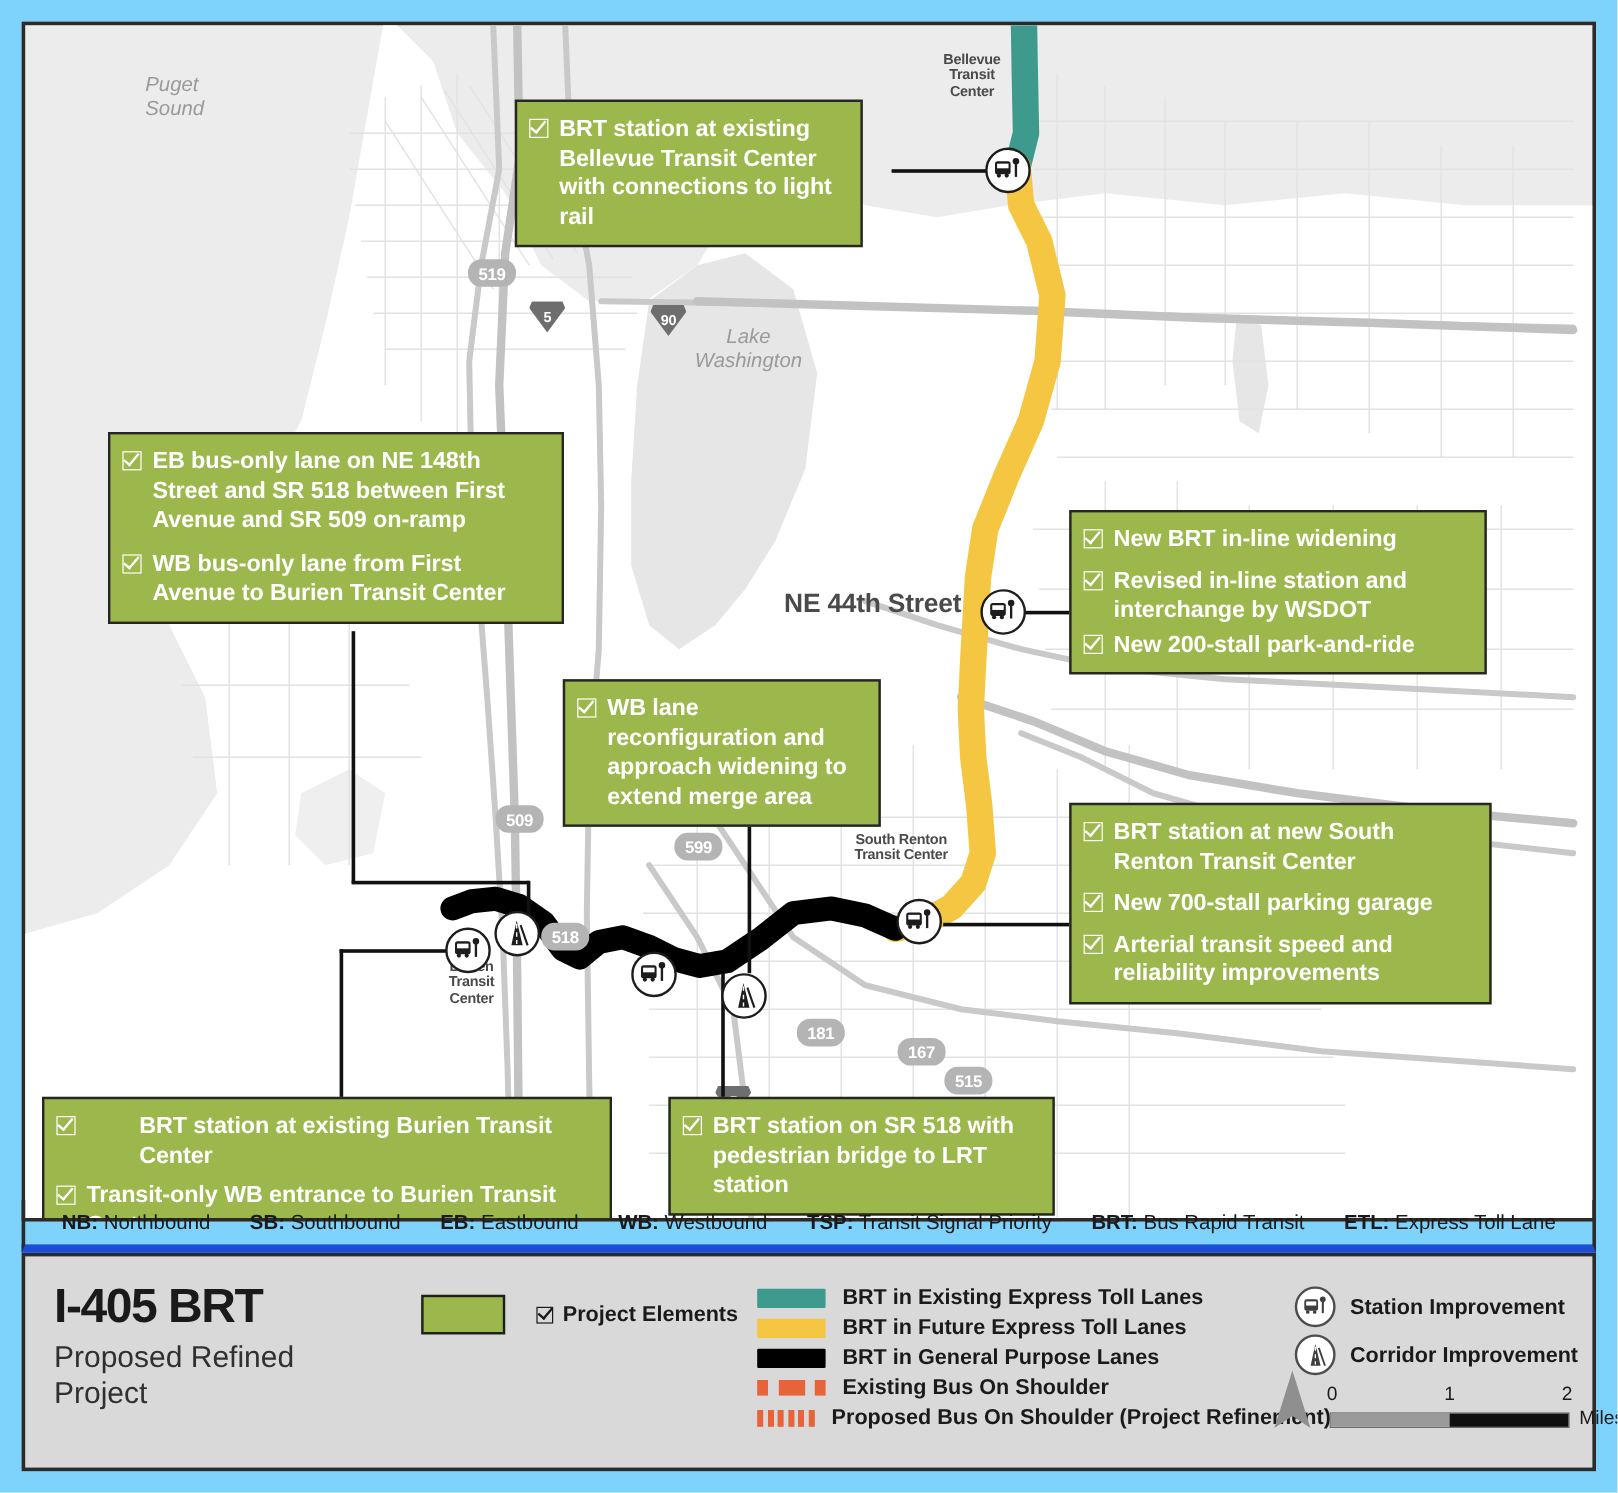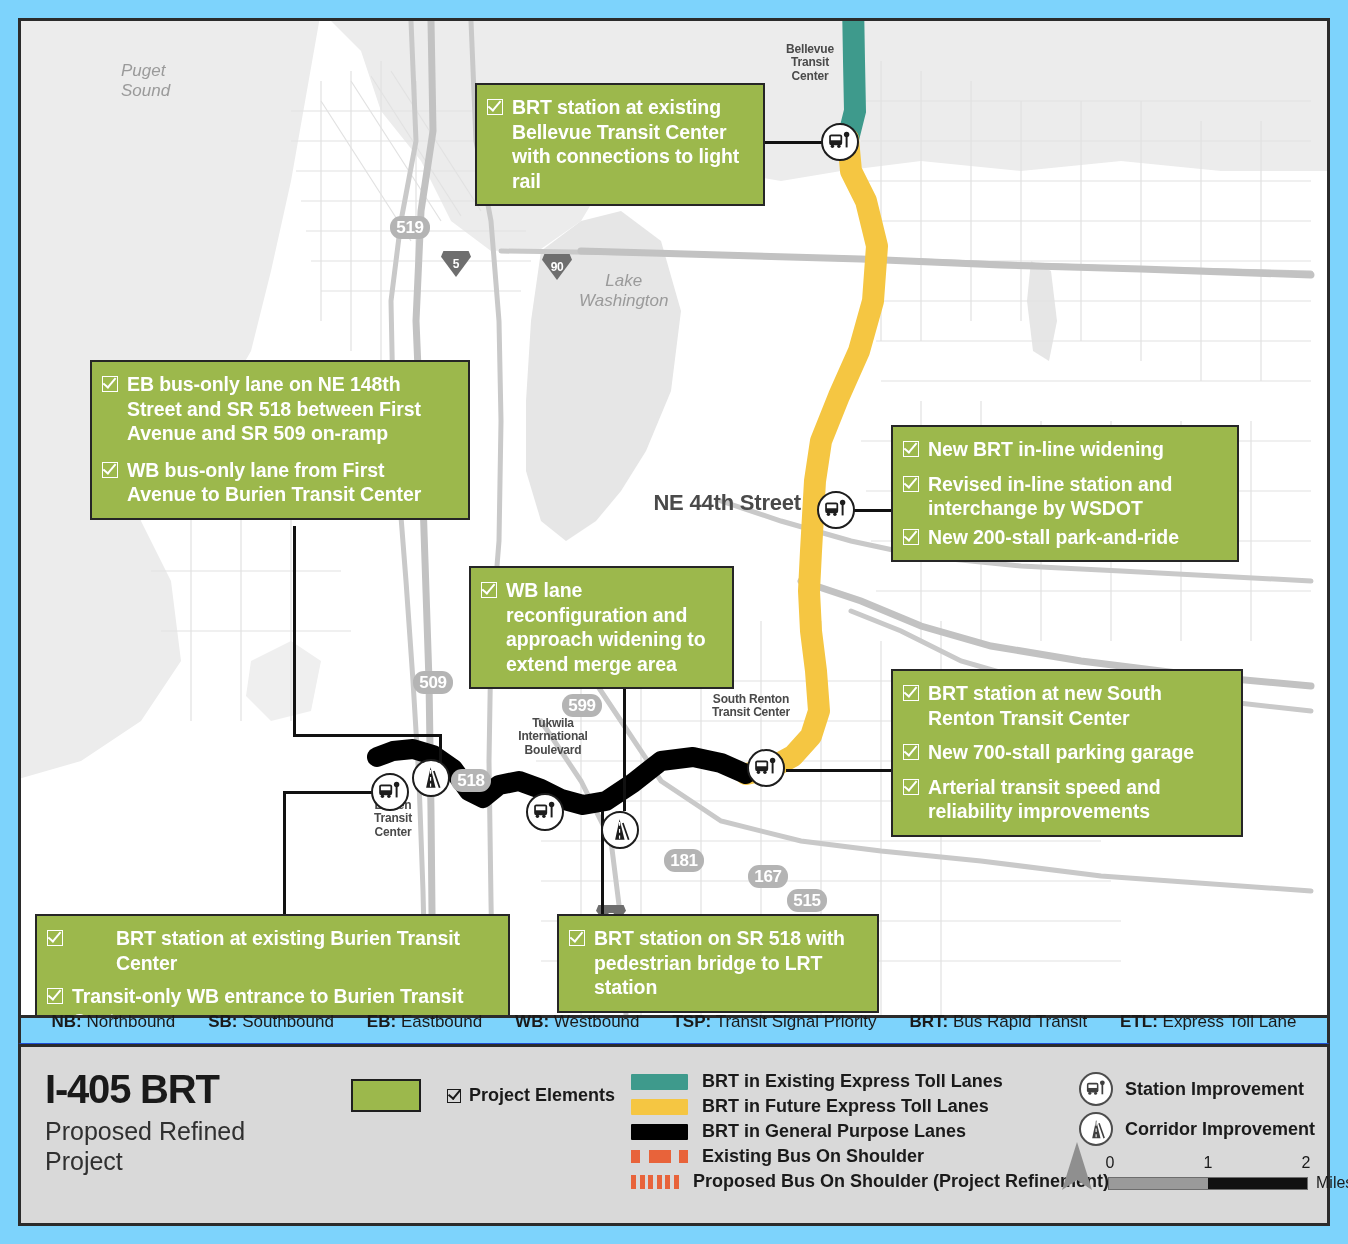--- a/index.html
+++ b/index.html
@@ -37,29 +37,29 @@
   .lv{width:2.5px;}
 
   
   .marker{position:absolute;width:38px;height:38px;border-radius:50%;
     background:#ffffff;border:2.6px solid #1d1d1d;z-index:40;box-sizing:border-box;
     display:flex;align-items:center;justify-content:center;}
   .marker svg{width:26px;height:26px;}
 
   
   .shield{position:absolute;z-index:20;display:flex;align-items:center;justify-content:center;
-    color:#ffffff;font-weight:bold;font-size:17px;letter-spacing:-0.3px;}
+    color:#ffffff;font-weight:bold;font-size:14px;letter-spacing:-0.3px;}
   .sh-state{background:#b4b4b4;border-radius:11px;width:40px;height:23px;}
   .sh-i{width:30px;height:26px;background:#6e6e6e;position:relative;
     clip-path:polygon(8% 0,92% 0,100% 22%,50% 100%,0 22%);
     font-size:12px;padding-top:6px;box-sizing:border-box;align-items:flex-start;}
 
   
   #abbrev{position:absolute;left:18px;top:1000px;width:1312px;height:44px;
-    border-left:3px solid #2b2b2b;border-right:3px solid #2b2b2b;border-bottom:1px solid #1d4ed8;
+    border-left:3px solid #2b2b2b;border-right:3px solid #2b2b2b;border-bottom:7px solid #1d4ed8;
     box-sizing:border-box;display:flex;align-items:center;justify-content:space-around;
     background:transparent;z-index:60;padding:0 14px;}
   .ab{font-size:17px;color:#1a1a1a;white-space:nowrap;}
   .ab b{font-weight:bold;}
 
   
   #legend{position:absolute;left:18px;top:1044px;width:1312px;height:182px;
     background:#d9d9d9;border:3px solid #2b2b2b;box-sizing:border-box;}
   #legend-inner{position:relative;width:100%;height:100%;}
 
@@ -179,23 +179,20 @@
 Sound</div>
     <div class="water-label" style="left:558px;top:250px;text-align:center;">Lake
 Washington</div>
 
     <div class="map-label place-label" style="left:726px;top:22px;width:126px;">Bellevue
 Transit
 Center</div>
     <div class="map-label street-label" style="left:610px;top:470px;width:170px;">NE 44th Street</div>
     <div class="map-label place-label" style="left:640px;top:672px;width:180px;">South Renton
 Transit Center</div>
-    <div class="map-label place-label" style="left:452px;top:696px;width:160px;">Tukwila
-International
-Boulevard</div>
     <div class="map-label place-label" style="left:322px;top:778px;width:100px;">Burien
 Transit
 Center</div>
 
     <div class="shield sh-state" style="left:369px;top:195px;">519</div>
     <div class="shield sh-i" style="left:420px;top:230px;">5</div>
     <div class="shield sh-i" style="left:521px;top:207px;">90</div>
     <div class="shield sh-state" style="left:392px;top:650px;">509</div>
     <div class="shield sh-state" style="left:430px;top:748px;">518</div>
     <div class="shield sh-state" style="left:541px;top:673px;">599</div>
@@ -279,21 +276,21 @@
       </svg>
     </div>
     <div class="marker" style="left:580px;top:790px;">
       <svg viewBox="0 0 24 24">
         <path d="M11.6 2 L7.5 21 L16.2 21 Z" fill="#1d1d1d"></path>
         <path d="M11.6 4.5 L11.6 8 M11.6 11 L11.6 14.5 M11.6 17 L11.6 20" stroke="#ffffff" stroke-width="1.1"></path>
         <path d="M14.6 5.5 L20 21" stroke="#1d1d1d" stroke-width="1.6" fill="none"></path>
       </svg>
     </div>
 
-    <div class="callout" style="left:454px;top:62px;width:290px;">
+    <div class="callout" style="left:408px;top:62px;width:290px;">
       <div class="cl-item">
         <span class="cl-chk"></span>
         <span class="cl-txt">BRT station at existing Bellevue Transit Center with connections to light rail</span>
       </div>
     </div>
 
     <div class="callout" style="left:69px;top:339px;width:380px;">
       <div class="cl-item" style="margin-bottom:12px;">
         <span class="cl-chk"></span>
         <span class="cl-txt">EB bus-only lane on NE 148th Street and SR 518 between First Avenue and SR 509 on-ramp</span>

